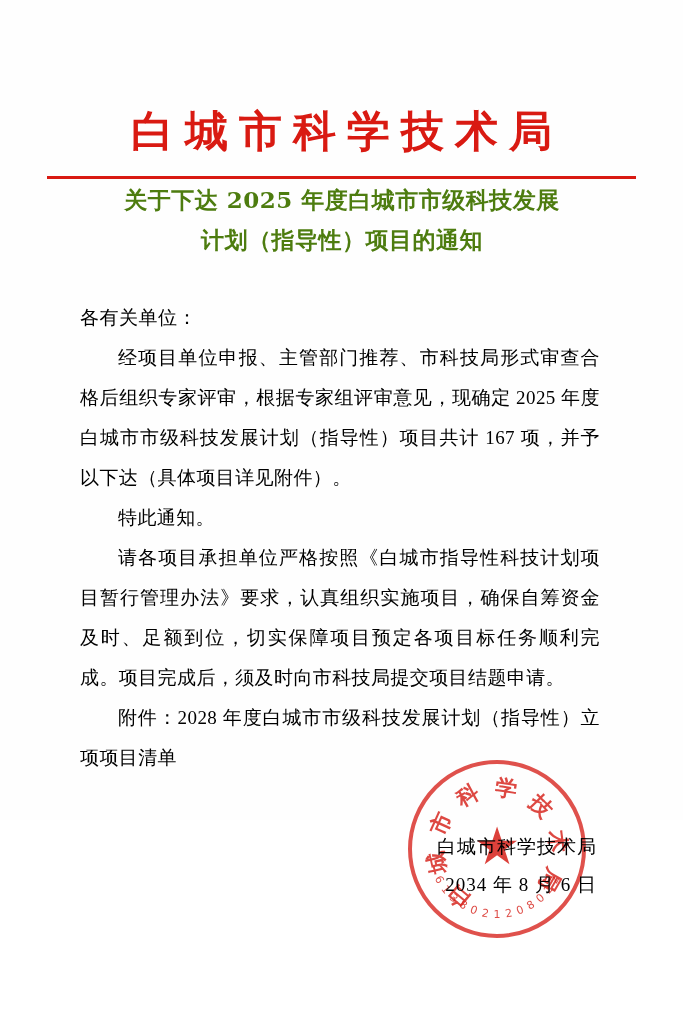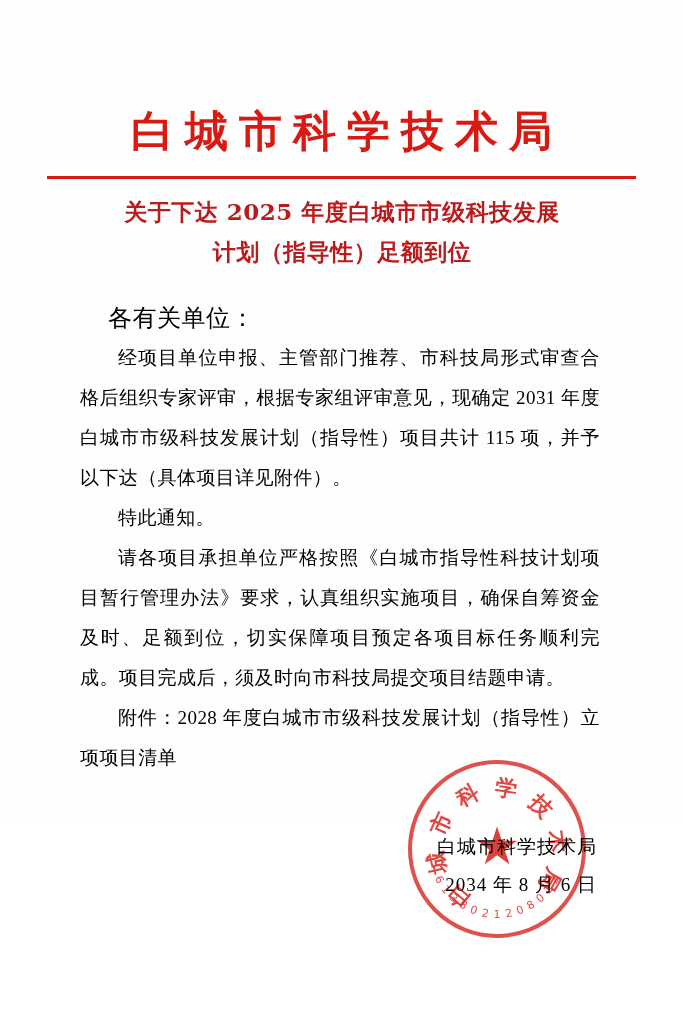--- a/index.html
+++ b/index.html
@@ -47,48 +47,47 @@
     top: 176px;
     left: 47px;
     width: 589px;
     height: 3px;
     background: #d91a12;
   }
 
   
   .doc-title {
     position: absolute;
-    top: 192px;
+    top: 180px;
     left: 86px;
     width: 512px;
     text-align: center;
     font-family: "DejaVu Serif", "Liberation Serif", serif;
     font-weight: bold;
     font-size: 23px;
     line-height: 40px;
-    color: #b91c1c;
+    color: #4d7c0f;
     letter-spacing: 0.5px;
   }
   .doc-title .line {
     display: block;
     white-space: nowrap;
   }
 
   
   .body-block {
     position: absolute;
     top: 298px;
     left: 80px;
     width: 520px;
   }
   .salutation {
-    font-size: 24px;
+    font-size: 19px;
     line-height: 40px;
     letter-spacing: 0.5px;
-    margin-left: 28px;
   }
   .para {
     font-size: 19px;
     line-height: 40px;
     text-align: justify;
     text-justify: inter-ideograph;
     text-indent: 38px;
     letter-spacing: 0.4px;
     margin: 0;
   }
@@ -180,26 +179,26 @@
 
 <div class="page">
 
   <div class="letterhead">
     <div class="letterhead-title">白城市科学技术局</div>
   </div>
   <div class="letterhead-rule"></div>
 
   <div class="doc-title">
     <span class="line">关于下达 2025 年度白城市市级科技发展</span>
-    <span class="line">计划（指导性）足额到位</span>
+    <span class="line">计划（指导性）项目的通知</span>
   </div>
 
   <div class="body-block">
     <div class="salutation">各有关单位：</div>
-    <p class="para">经项目单位申报、主管部门推荐、市科技局形式审查合格后组织专家评审，根据专家组评审意见，现确定 2031 年度白城市市级科技发展计划（指导性）项目共计 115 项，并予以下达（具体项目详见附件）。</p>
+    <p class="para">经项目单位申报、主管部门推荐、市科技局形式审查合格后组织专家评审，根据专家组评审意见，现确定 2025 年度白城市市级科技发展计划（指导性）项目共计 167 项，并予以下达（具体项目详见附件）。</p>
     <p class="para">特此通知。</p>
     <p class="para">请各项目承担单位严格按照《白城市指导性科技计划项目暂行管理办法》要求，认真组织实施项目，确保自筹资金及时、足额到位，切实保障项目预定各项目标任务顺利完成。项目完成后，须及时向市科技局提交项目结题申请。</p>
     <p class="para">附件：2028 年度白城市市级科技发展计划（指导性）立项项目清单</p>
   </div>
 
   <div class="seal">
     <div class="seal-ring"></div>
     <div class="seal-star">★</div>
     <div class="seal-text" id="seal-arc-text">
         <div class="seal-ch" style="transform: translate(-39.9px, 47.5px) rotate(-140deg);">白</div>

